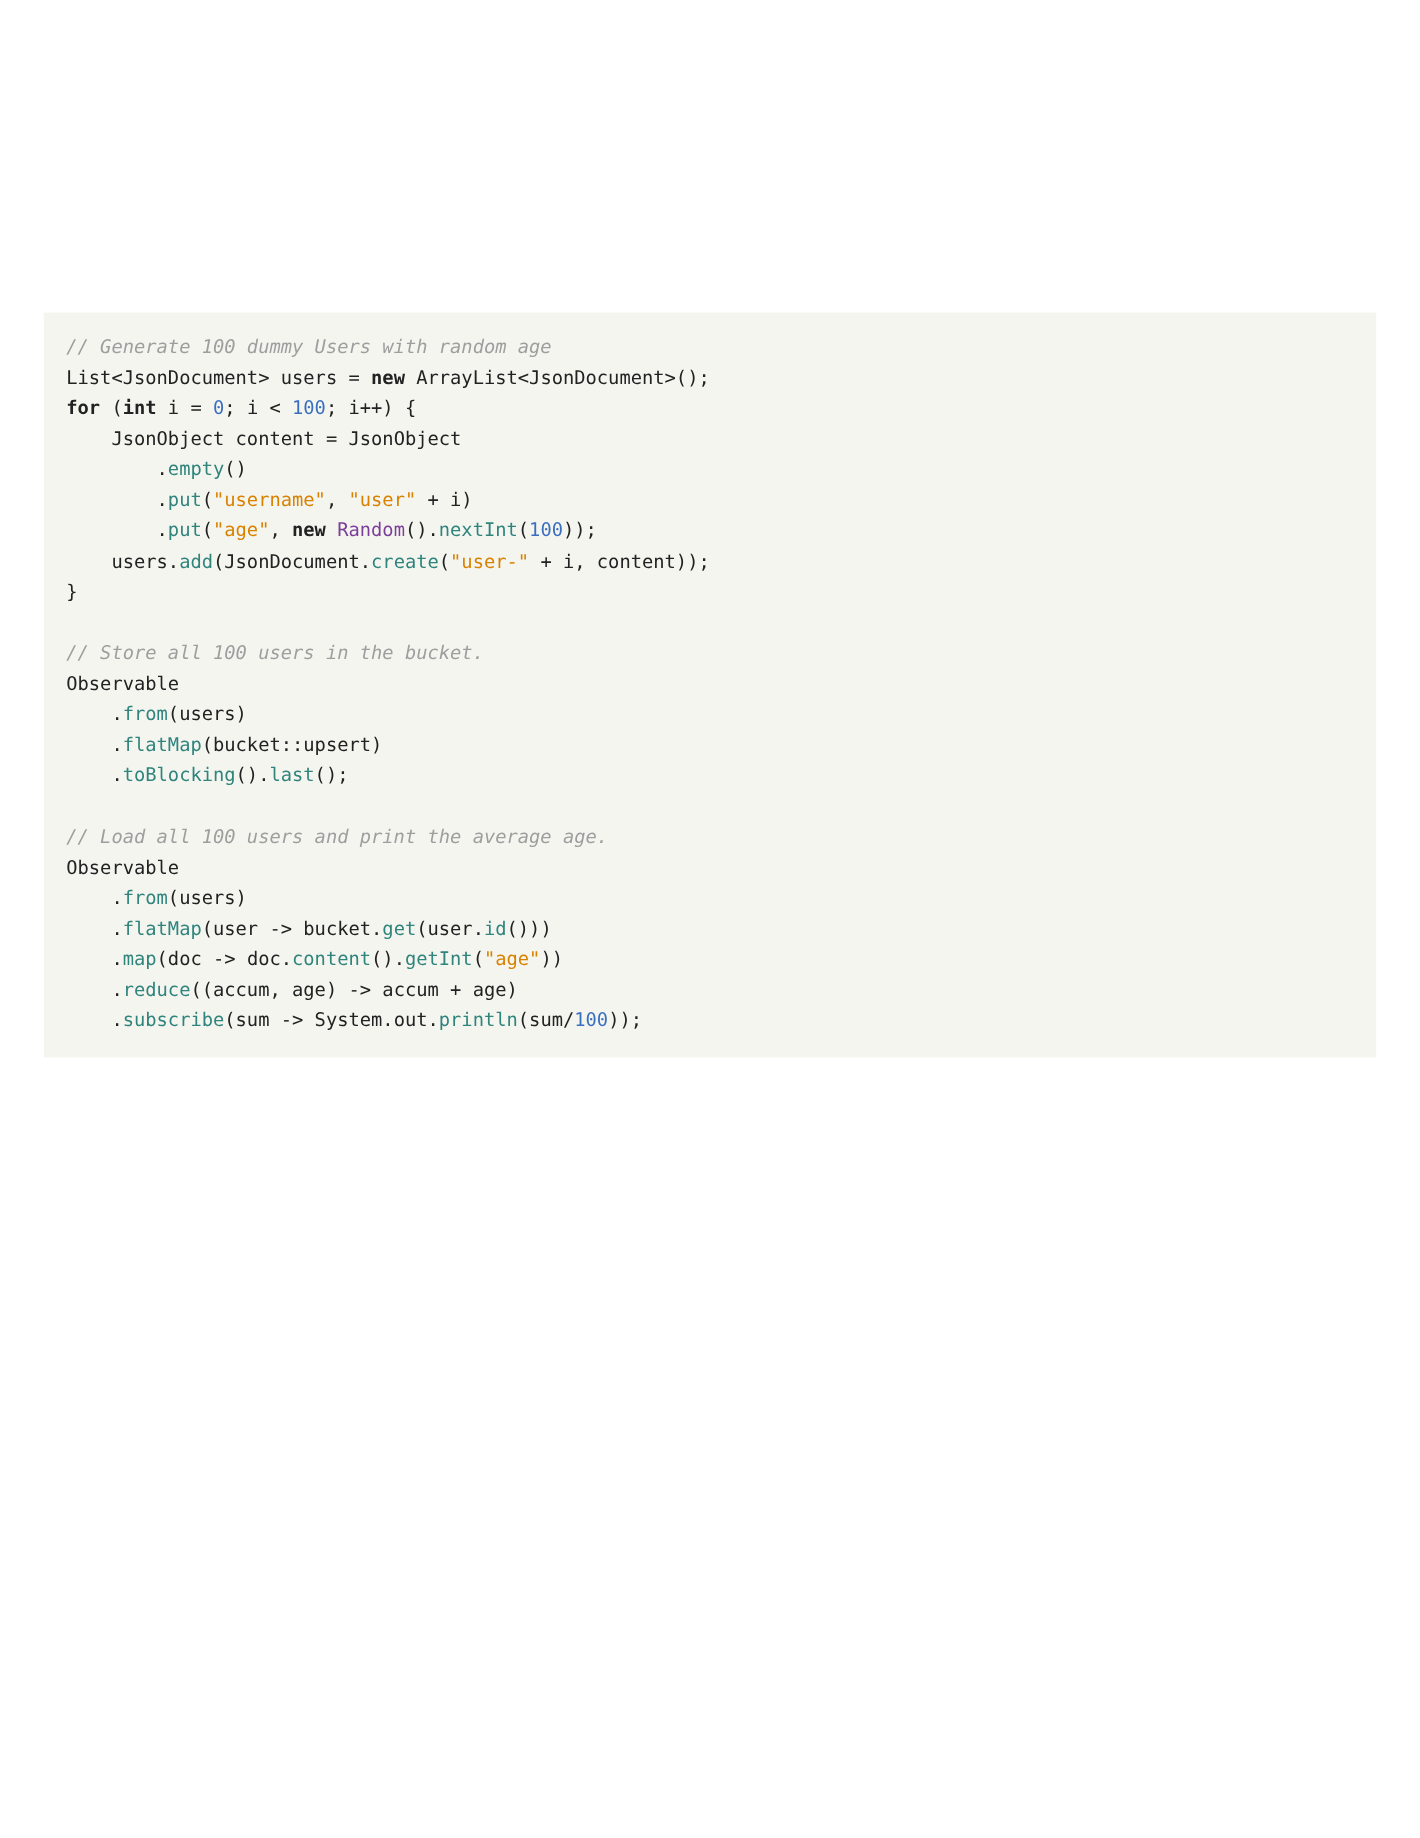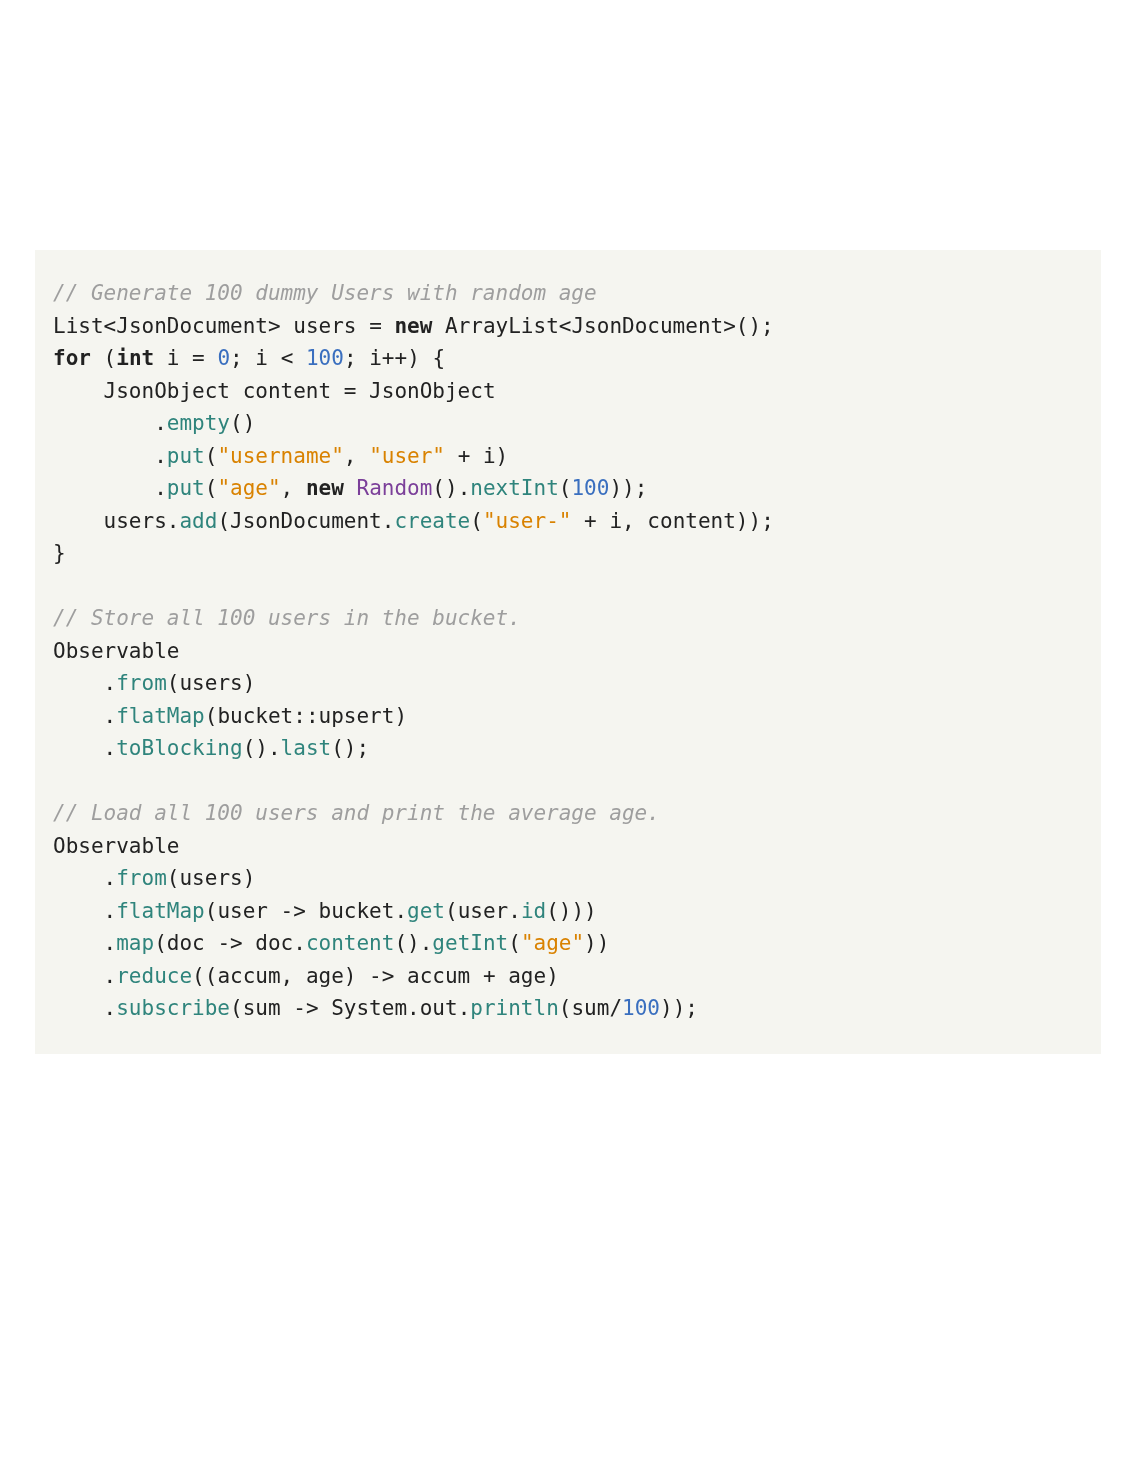--- a/index.html
+++ b/index.html
@@ -7,22 +7,22 @@
       background: #ffffff;
       width: 1136px;
       height: 1470px;
       font-family: 'Menlo', 'Consolas', 'Courier New', monospace;
       padding-top: 250px;
       padding-left: 35px;
       padding-right: 35px;
     }
     pre.code-block {
       background: #f5f5f0;
-      padding: 28px 18px;
-      font-size: 21px;
+      padding: 16px 18px;
+      font-size: 15px;
       line-height: 1.5;
       white-space: pre;
       overflow: hidden;
       font-family: 'Menlo', 'Consolas', 'Courier New', monospace;
     }
     .tok-comment { color: #9e9e9e; font-style: italic; }
     .tok-keyword { color: #222; font-weight: bold; }
     .tok-type    { color: #222; }
     .tok-method  { color: #2f847c; }
     .tok-string  { color: #d98200; }

